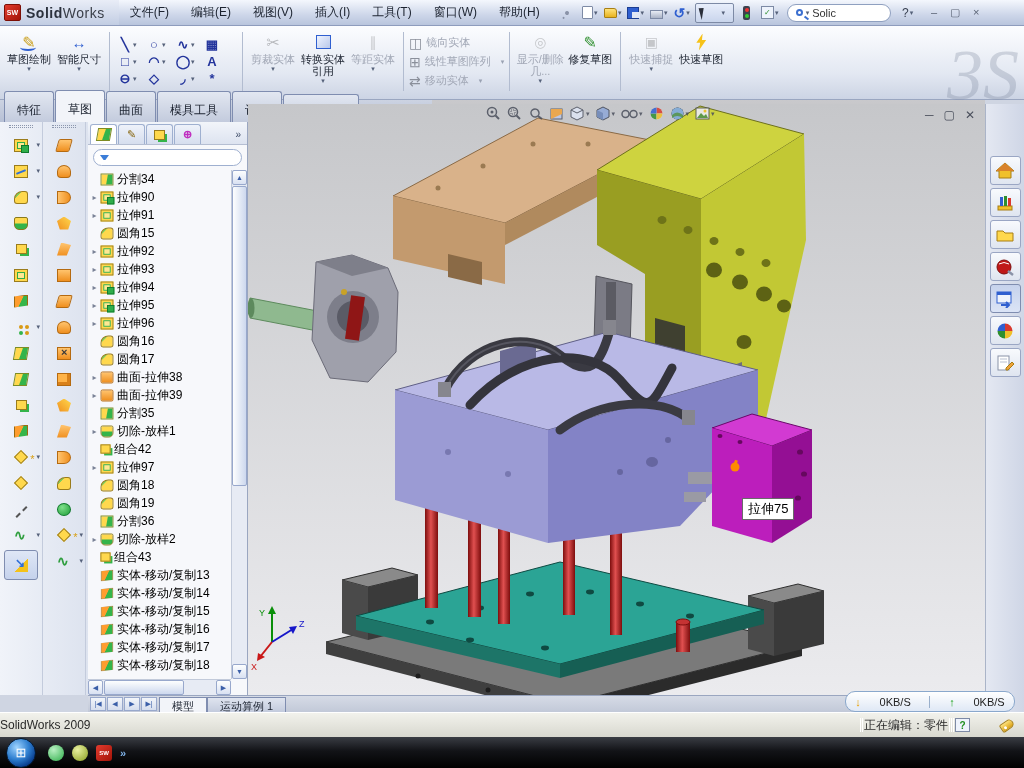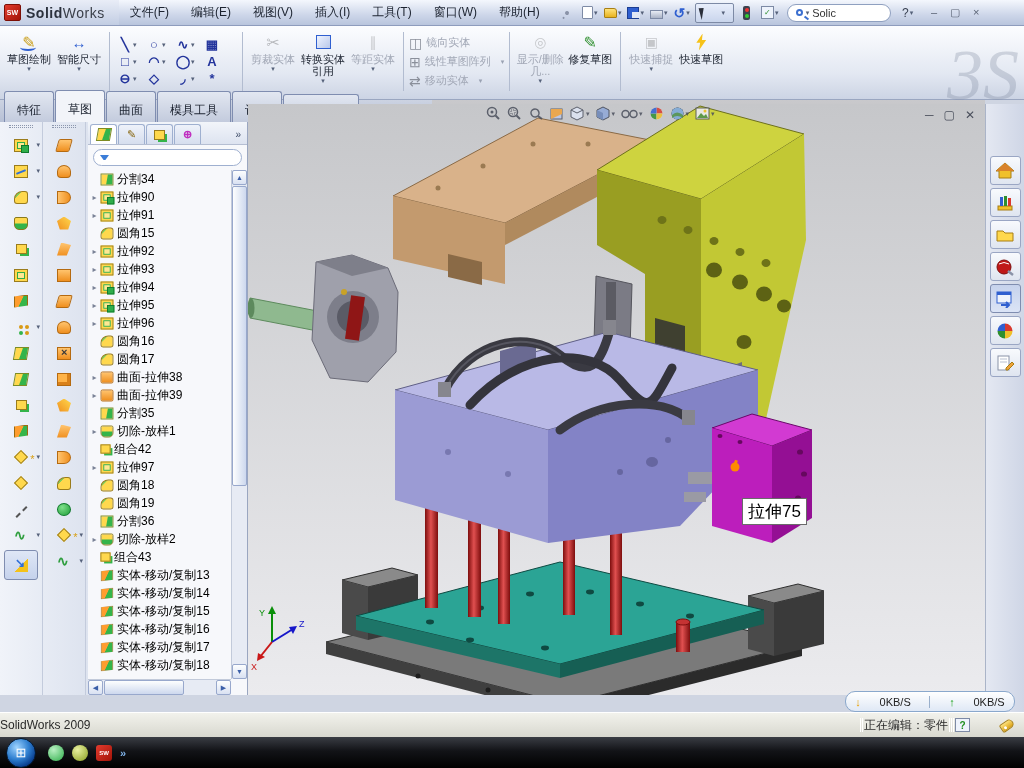--- a/index.html
+++ b/index.html
@@ -146,21 +146,21 @@
   .hscroll .lt{left:0;} .hscroll .rt{right:0;}
   .hscroll .thumb{position:absolute;left:16px;top:0;width:80px;height:15px;background:linear-gradient(#fdfefe,#cdd8ee);border:1px solid #98a8cc;border-radius:2px;}
 
   
   .viewport{position:absolute;left:248px;top:104px;width:737px;height:591px;
     background:linear-gradient(#c6c7ca,#ebebee);overflow:hidden;}
   .headsup{position:absolute;left:238px;top:2px;display:flex;align-items:center;gap:6px;opacity:.85;}
   .hui{display:flex;align-items:center;gap:1px;}
   .hui .c{font-size:7px;color:#4a4f5c;}
   .docbtns{position:absolute;right:10px;top:4px;display:flex;gap:10px;color:#4a4f5c;font-size:12px;}
-  .tooltipbox{position:absolute;background:#fff;border:1px solid #6a6a6a;font-size:17px;padding:1px 5px;color:#000;}
+  .tooltipbox{position:absolute;background:#fff;border:1px solid #6a6a6a;font-size:13px;padding:1px 5px;color:#000;}
 
   
   .taskpane{position:absolute;left:985px;top:104px;width:39px;height:608px;background:linear-gradient(90deg,#e4e8f2,#cfd6e6);border-left:1px solid #aab4c8;}
   .tpbtn{width:31px;height:29px;margin:3px auto 0;border:1px solid #9aa6c4;border-radius:3px;
     background:linear-gradient(#f8fafd,#dfe5f0);display:flex;align-items:center;justify-content:center;}
   .tpbtn.pressed{background:linear-gradient(#c6d2ec,#dbe4f6);border-color:#7f8db0;}
   .tpbtn:first-child{margin-top:52px;}
 
   
   .bottomstrip{position:absolute;left:88px;top:695px;width:897px;height:17px;background:linear-gradient(#d6dbe6,#c2c9d8);border-top:1px solid #9aa6c0;display:flex;align-items:stretch;}
@@ -1066,20 +1066,33 @@
     <div class="tpbtn">
       <svg width="20" height="18">
           <rect x="3" y="2" width="11" height="14" fill="#fff" stroke="#8a93a8"></rect>
           <line x1="5" y1="5" x2="12" y2="5" stroke="#b8c0d0"></line>
           <line x1="5" y1="8" x2="12" y2="8" stroke="#b8c0d0"></line>
           <polygon points="11,14 17,8 19,10 13,16 11,16" fill="#f0a23a" stroke="#a87f14"></polygon>
         </svg>
     </div>
   </div>
 
+  <div class="bottomstrip">
+    <div class="navbtns">
+      <span>|◀</span>
+      <span>◀</span>
+      <span>▶</span>
+      <span>▶|</span>
+    </div>
+    <div style="display:flex;">
+
+    <span class="mtab active">模型</span>
+        <span class="mtab idle">运动算例 1</span>
+      </div>
+  </div>
 
   <div class="netwidget">
     <span class="dn">↓</span>
     <span>0KB/S</span>
     <span class="div"></span>
     <span class="up">↑</span>
     <span>0KB/S</span>
   </div>
 
   <div class="statusbar">

